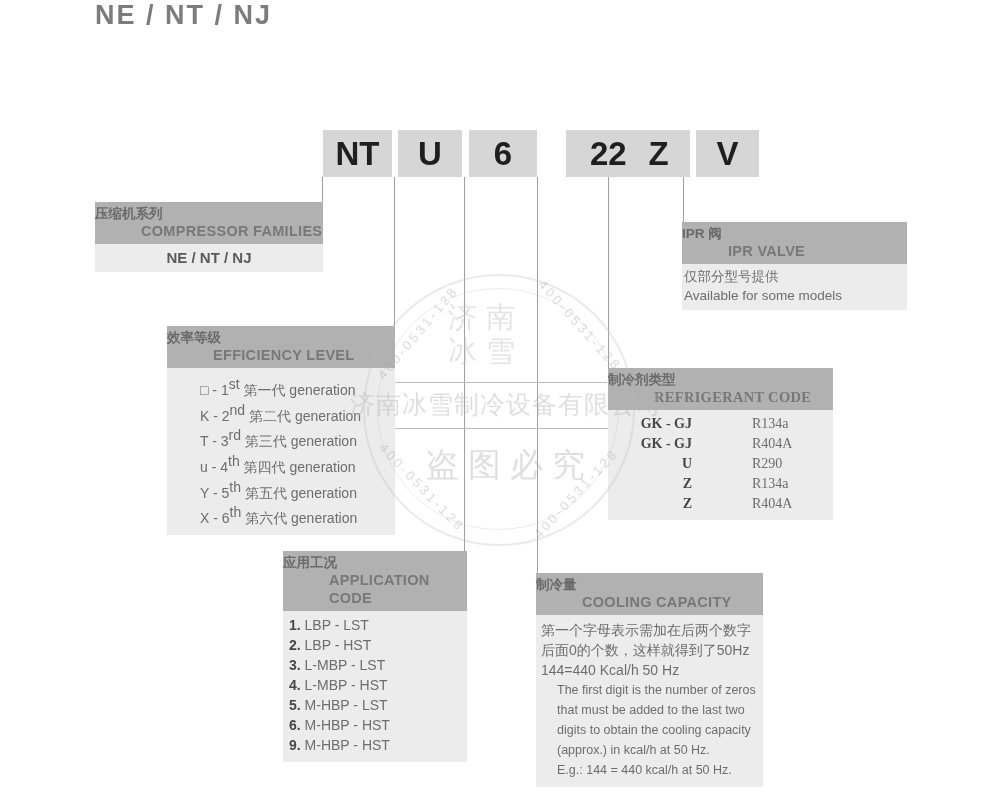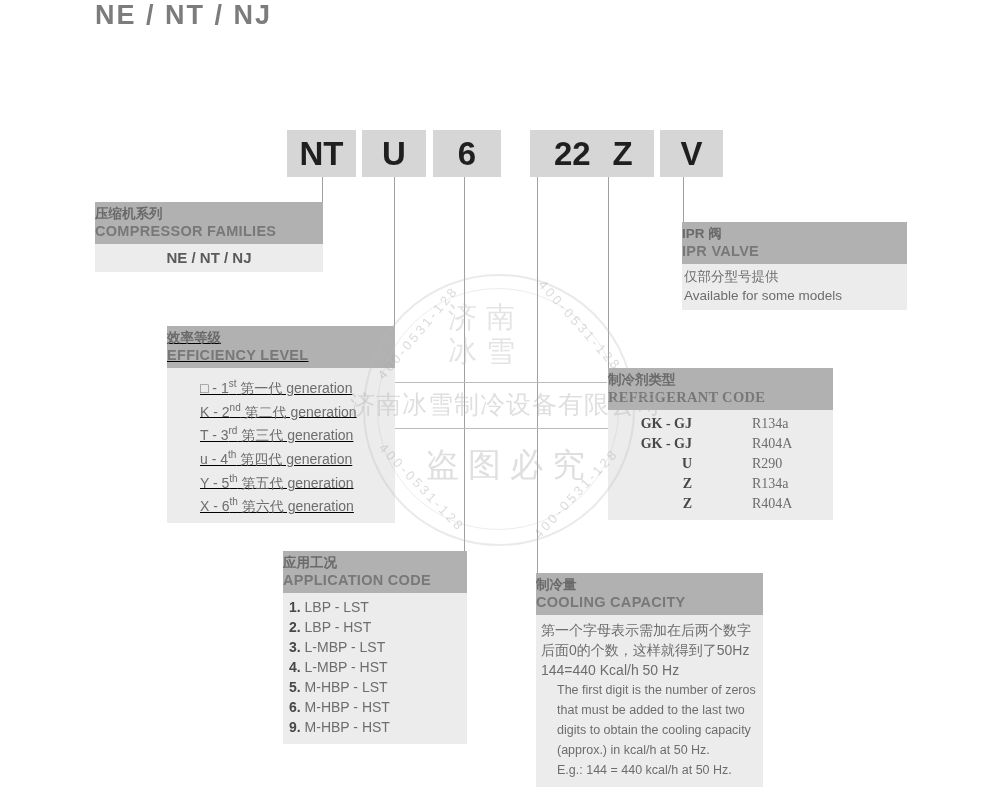--- a/index.html
+++ b/index.html
@@ -6,54 +6,54 @@
   body{font-family:"Liberation Sans","DejaVu Sans",sans-serif;}
   #stage{position:relative;width:988px;height:805px;background:#ffffff;overflow:hidden;}
 
   
   .page-title{position:absolute;left:95px;top:0px;font-size:27px;font-weight:700;
     color:#7c7c7c;letter-spacing:2px;}
 
   
   .code-box{position:absolute;top:130px;height:47px;background:#d6d6d6;
     display:flex;align-items:center;justify-content:center;
-    font-size:33px;font-weight:700;color:#1f1f1f;letter-spacing:0px;}
+    font-size:33px;font-weight:700;color:#1f1f1f;letter-spacing:0px;margin-left:36px;}
   .seg1{left:287px;width:69px;} .seg2{left:362px;width:64px;}
   .seg3{left:433px;width:68px;} .seg4{left:530px;width:103px;}
   .seg5{left:591px;width:63px;} .seg6{left:660px;width:63px;}
 
   
   .vline{position:absolute;width:1px;background:#a0a0a0;}
   .l-nt{left:322px;top:177px;height:26px;}
   .l-u{left:394px;top:177px;height:149px;}
   .l-6{left:464px;top:177px;height:374px;}
   .l-224{left:537px;top:177px;height:396px;}
   .l-z{left:608px;top:177px;height:191px;}
   .l-v{left:683px;top:177px;height:45px;}
   .hline{position:absolute;height:1px;background:#bcbcbc;}
   .h-a{left:358px;top:382px;width:249px;}
   .h-b{left:358px;top:428px;width:290px;}
 
   
   .section{position:absolute;}
   .sec-header{background:#b1b1b1;text-align:left;padding:3px 0 4px 0;}
   .sec-header .zh{display:block;font-size:13.5px;font-weight:600;color:#6a6a6a;line-height:17px;}
-  .sec-header .en{display:block;font-size:14.5px;font-weight:700;color:#787878;line-height:18px;letter-spacing:0.3px;}
+  .sec-header .en{display:block;font-size:14.5px;font-weight:700;color:#787878;line-height:18px;letter-spacing:0.3px;margin-left:46px;}
   .sec-body{background:#ececec;color:#6d6d6d;}
 
   .sec-families{left:95px;top:202px;width:228px;}
   .sec-families .sec-body{text-align:center;padding:5px 0 6px 0;font-size:15px;font-weight:700;color:#5a5a5a;}
 
   .sec-ipr{left:682px;top:222px;width:225px;}
   .sec-ipr .sec-body{padding:3px 2px 5px 2px;font-size:13.5px;line-height:19px;color:#6d6d6d;}
 
-  .sec-efficiency{left:167px;top:326px;width:228px;text-decoration:underline;}
+  .sec-efficiency{left:167px;top:326px;width:228px;}
   .sec-efficiency .sec-body{padding:6px 0 7px 33px;font-size:14px;line-height:20px;}
   .eff-row{white-space:nowrap;}
-  .eff-row sup{font-size:10px;}
+  .eff-row sup{font-size:14px;}
 
   .sec-refrigerant{left:608px;top:368px;width:225px;font-family:Liberation Serif, serif;}
   .sec-refrigerant .sec-body{padding:4px 0 6px 0;font-size:14px;line-height:20px;}
   .ref-row{display:flex;}
   .ref-code{width:84px;text-align:right;font-weight:700;color:#474747;}
   .ref-name{margin-left:60px;color:#6d6d6d;}
 
   .sec-application{left:283px;top:551px;width:184px;}
   .sec-application .sec-body{padding:4px 0 7px 6px;font-size:14px;line-height:20px;}
   .app-num{font-weight:700;color:#474747;}

